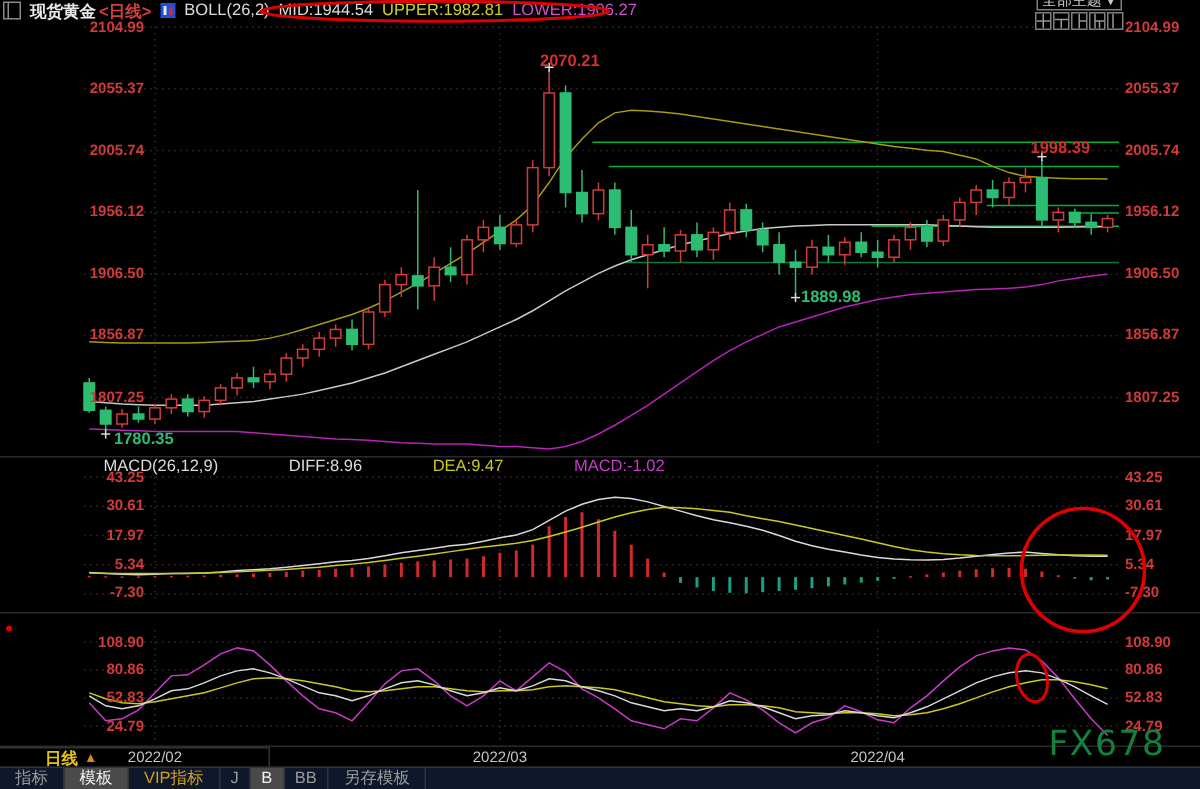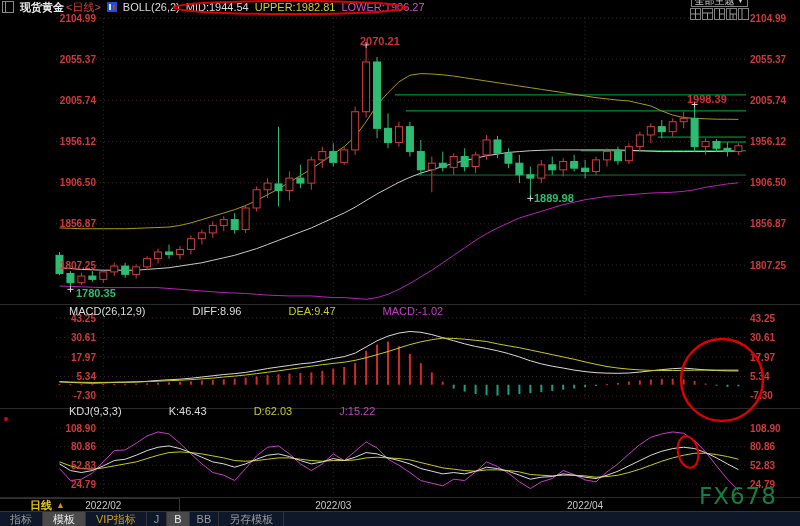--- a/index.html
+++ b/index.html
@@ -7,21 +7,21 @@
     font-family:"Liberation Sans","DejaVu Sans",sans-serif;}
   svg#chart-svg{position:absolute;left:0;top:0;z-index:1;}
   svg#ink-svg{position:absolute;left:0;top:0;z-index:6;pointer-events:none;}
 
   
   .header{position:absolute;left:0;top:0;right:0;height:14px;display:flex;align-items:center;
     gap:6px;padding-left:2px;font-size:11px;z-index:4;white-space:nowrap;}
   .win-icon{width:10px;height:10px;border:1px solid #8a8a8a;display:inline-block;position:relative;}
   .win-icon i{position:absolute;left:2px;top:0;bottom:0;border-left:1px solid #8a8a8a;}
   .sym{color:#e8e8e8;font-weight:bold;}
-  .period-tag{color:#d04040;font-weight:normal;margin-left:-4px;text-align:right;}
+  .period-tag{color:#d04040;font-weight:bold;margin-left:-4px;text-align:right;}
   .mini-chart-icon{width:10px;height:10px;background:#1e50d8;display:inline-block;position:relative;}
   .mini-chart-icon:before{content:"";position:absolute;left:2px;top:2px;width:2px;height:6px;background:#e8e8e8;}
   .mini-chart-icon:after{content:"";position:absolute;left:6px;top:3px;width:2px;height:5px;background:#d03030;}
   .boll,.mid{color:#dcdcdc;}
   .upper{color:#cfcf2a;}
   .lower{color:#cc55cc;}
   .header-right{margin-left:auto;display:flex;align-items:center;gap:1px;padding-right:51px;flex-direction:column;}
   .theme-btn{border:1px solid #808080;color:#cccccc;font-size:10px;height:11px;line-height:11px;
     padding:0 3px;display:flex;align-items:center;gap:2px;cursor:default;}
   .theme-btn .arr{font-size:8px;}
@@ -410,26 +410,20 @@
   <div class="hl" style="top:304px"></div>
   <div class="hl" style="top:408px"></div>
   <div class="hl" style="top:497px"></div>
 
   <div class="phdr" id="macd-hdr">
     <span class="t-white">MACD(26,12,9)</span>
     <span class="t-white">DIFF:8.96</span>
     <span class="t-yellow">DEA:9.47</span>
     <span class="t-magenta">MACD:-1.02</span>
   </div>
-  <div class="phdr" id="kdj-hdr">
-    <span class="t-white">KDJ(9,3,3)</span>
-    <span class="t-white">K:46.43</span>
-    <span class="t-yellow">D:62.03</span>
-    <span class="t-magenta">J:15.22</span>
-  </div>
 
   <div class="anno anno-red" id="anno-high1">2070.21</div>
   <div class="anno anno-red" id="anno-high2">1998.39</div>
   <div class="anno anno-green" id="anno-low-mid">1889.98</div>
   <div class="anno anno-green" id="anno-low-start">1780.35</div>
 
   <div class="period-box">
     <span>日线</span>
     <span class="tri">▲</span>
   </div>

